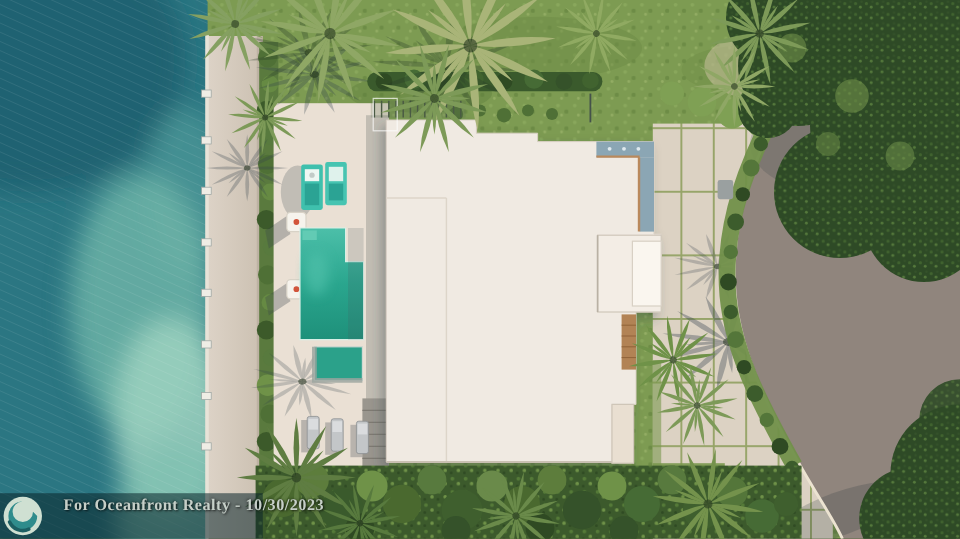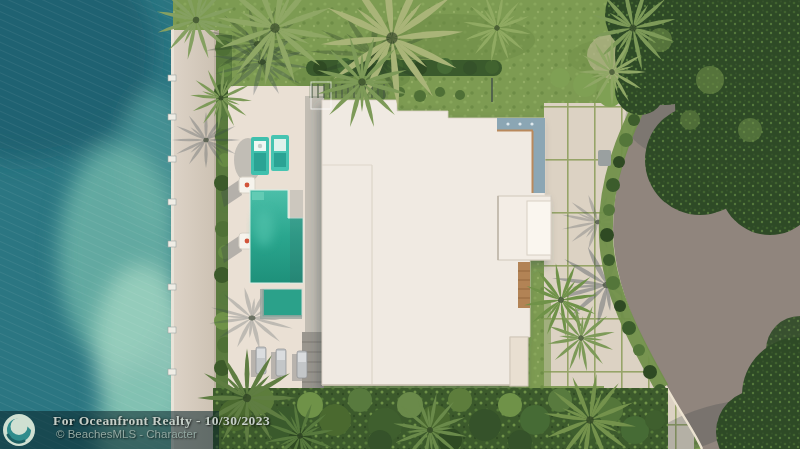--- a/index.html
+++ b/index.html
@@ -369,15 +369,14 @@
   </g>
 </svg>
 
 <div class="wm-bar"></div>
 <svg class="wm-logo" viewBox="0 0 34 34">
   <circle cx="17" cy="17" r="16" fill="#cfe0d2"></circle>
   <path d="M29 17a12 12 0 1 1-12-12 8.5 8.5 0 1 0 8.5 8.5z" fill="#2f8c8c"></path>
   <path d="M6 22a12 12 0 0 0 16 6" stroke="#1c5f63" stroke-width="3" fill="none" stroke-linecap="round"></path>
 </svg>
 <div class="wm-line1">For Oceanfront Realty - 10/30/2023</div>
-<div class="wm-line2">© BeachesMLS - Character</div>
 
 </div>
 
 </body></html>

